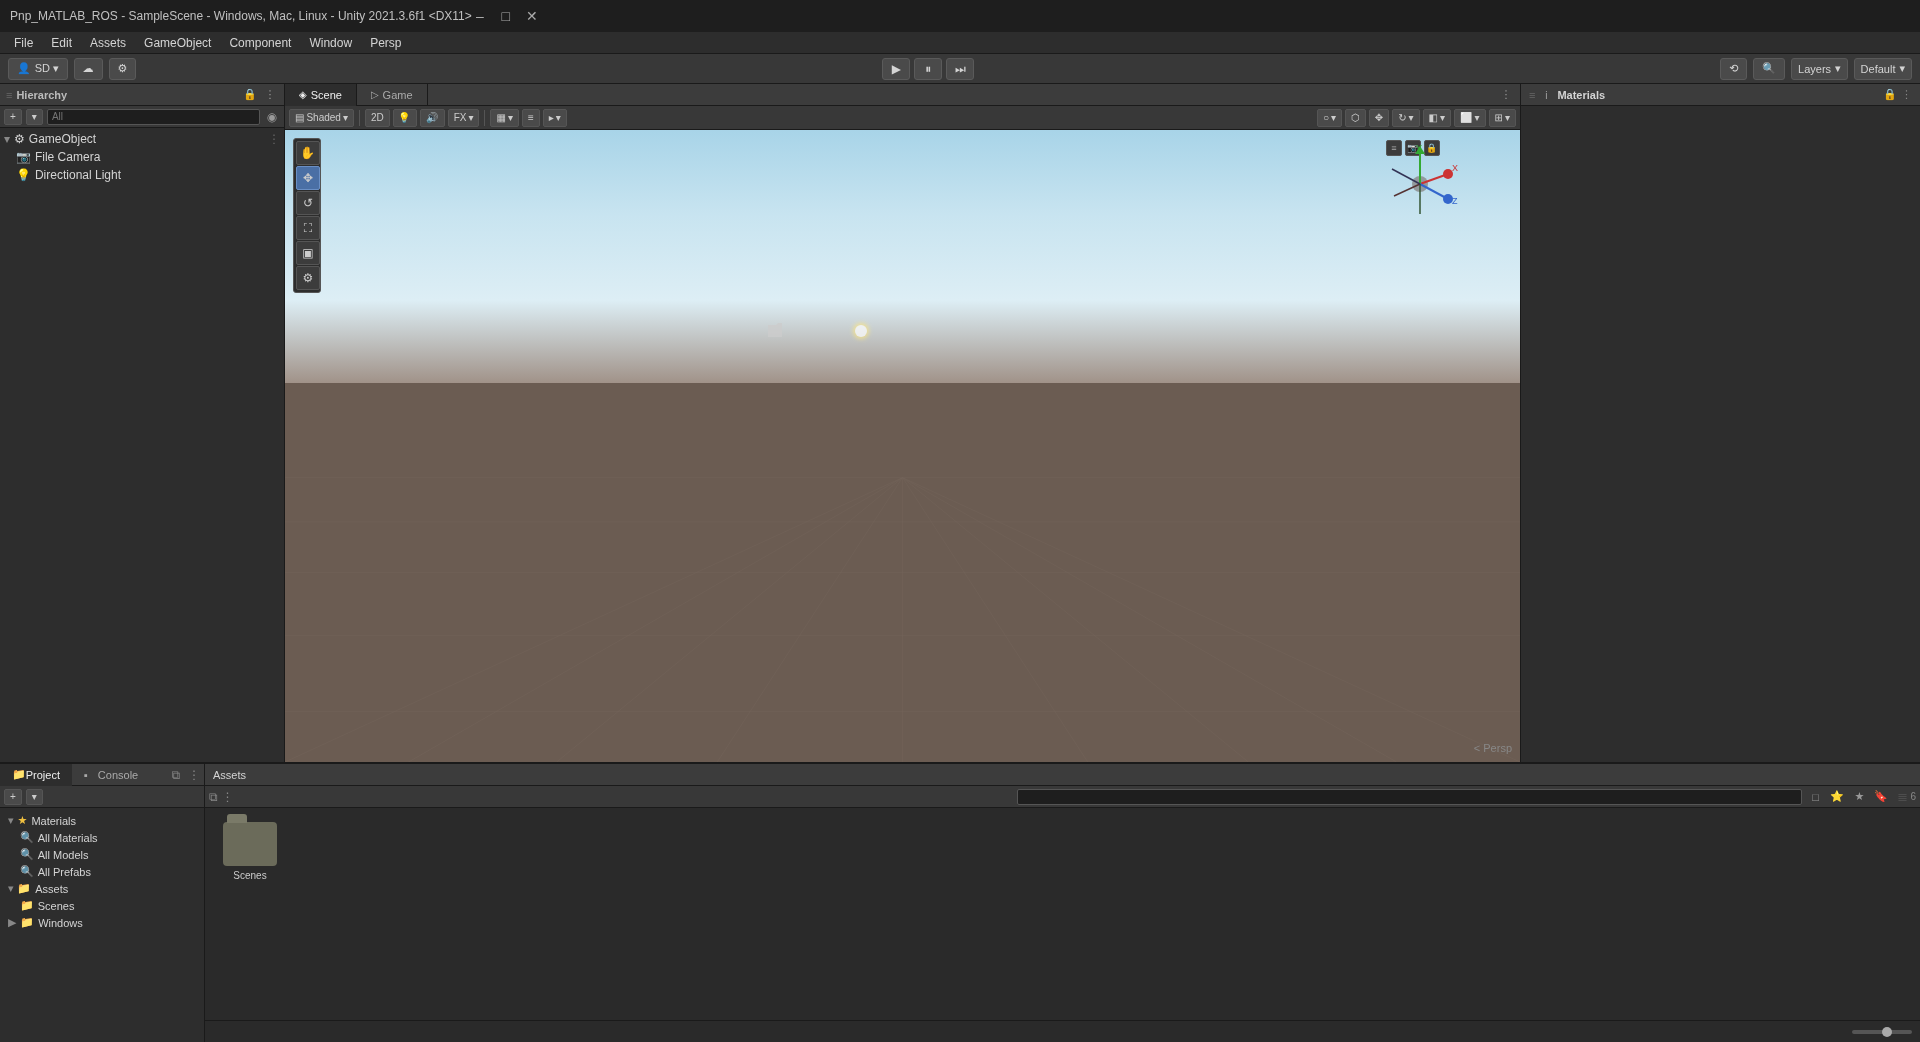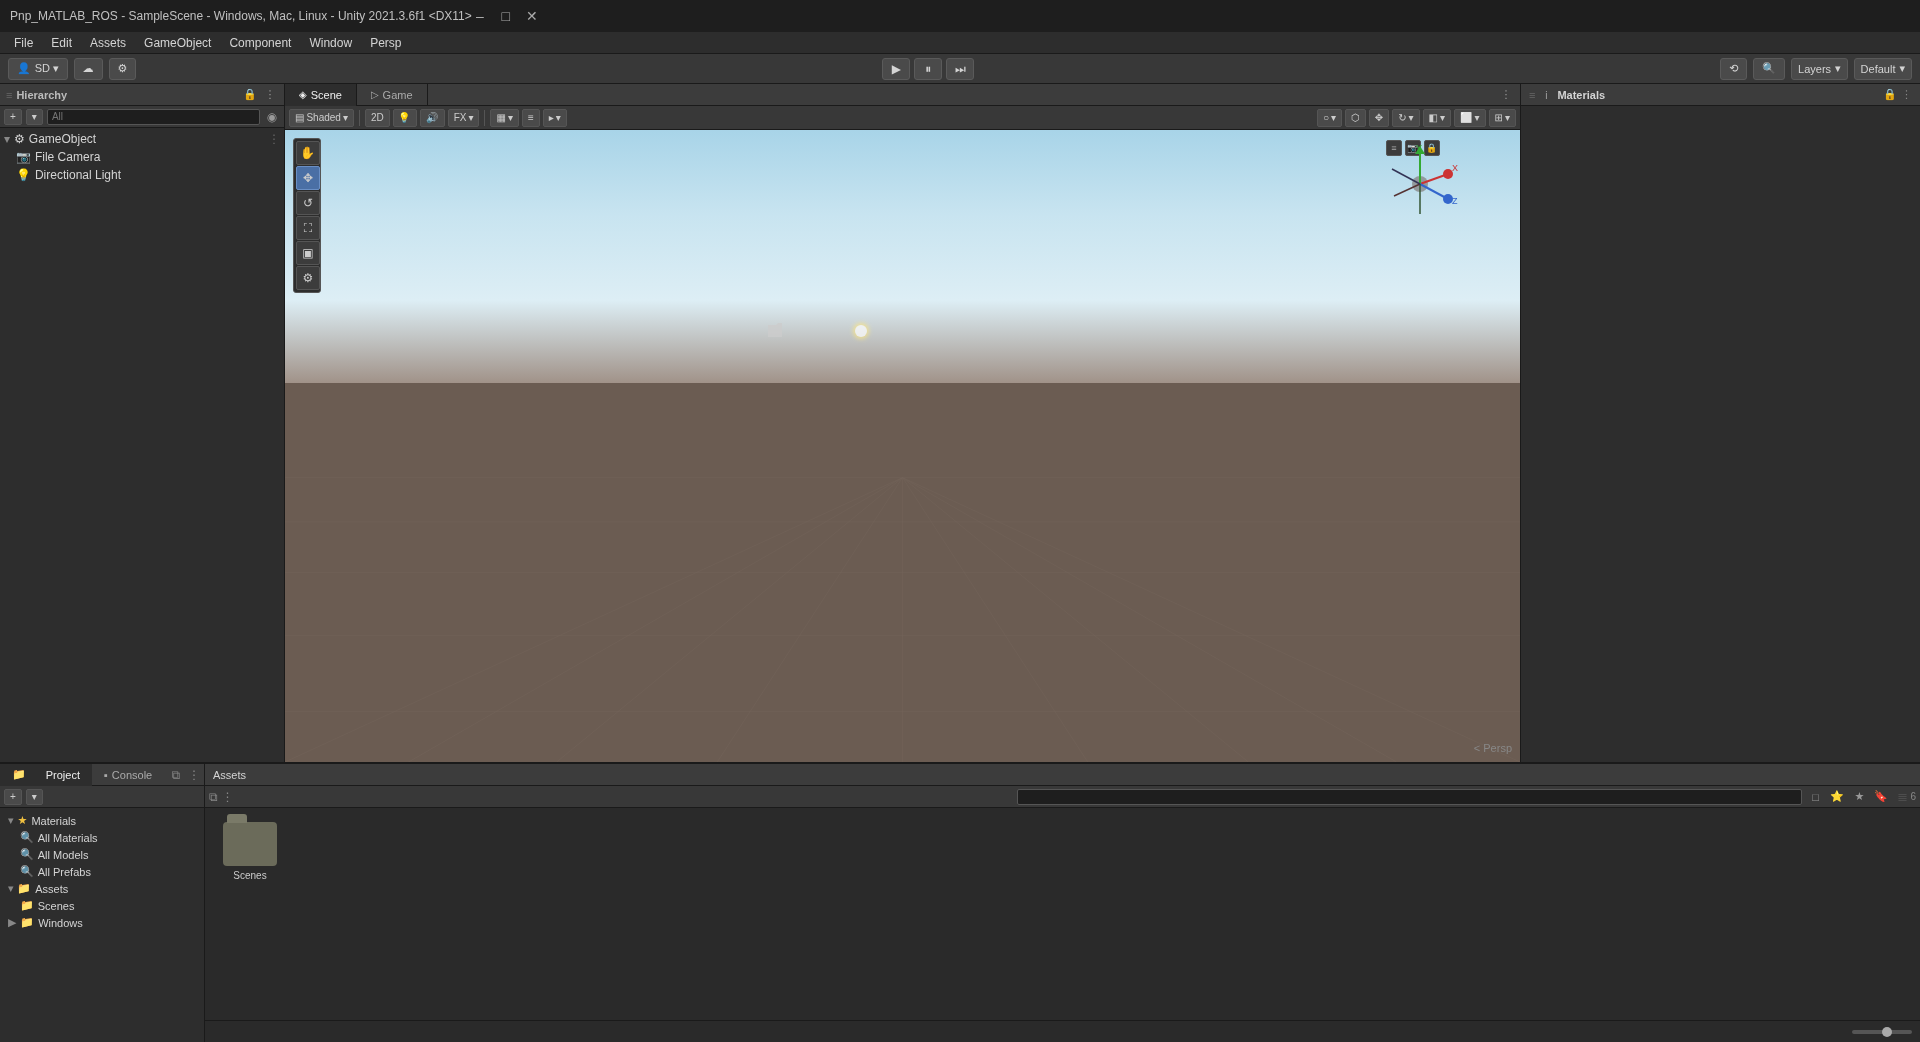--- a/index.html
+++ b/index.html
@@ -761,25 +761,25 @@
       </div>
     </div>
   </div>
 
   <div id="bottom-area">
 
     <div id="project-panel">
       <div class="project-tabs">
         <div class="project-tab active">
           <span>📁</span>
-          <span style="margin-left:20px;">Project</span>
+          <span style="margin-left:0;">Project</span>
         </div>
         <div class="project-tab">
           <span>▪</span>
-          <span style="margin-left:4px;">Console</span>
+          <span style="margin-left:10px;">Console</span>
         </div>
         <div style="flex:1;"></div>
         <span style="padding: 0 4px; cursor:pointer; color:#888;">⧉</span>
         <span style="padding: 0 4px; cursor:pointer; color:#888;">⋮</span>
       </div>
       <div class="project-toolbar">
         <div class="hier-btn">+</div>
         <div class="hier-btn">▾</div>
       </div>
       <div class="project-content">

